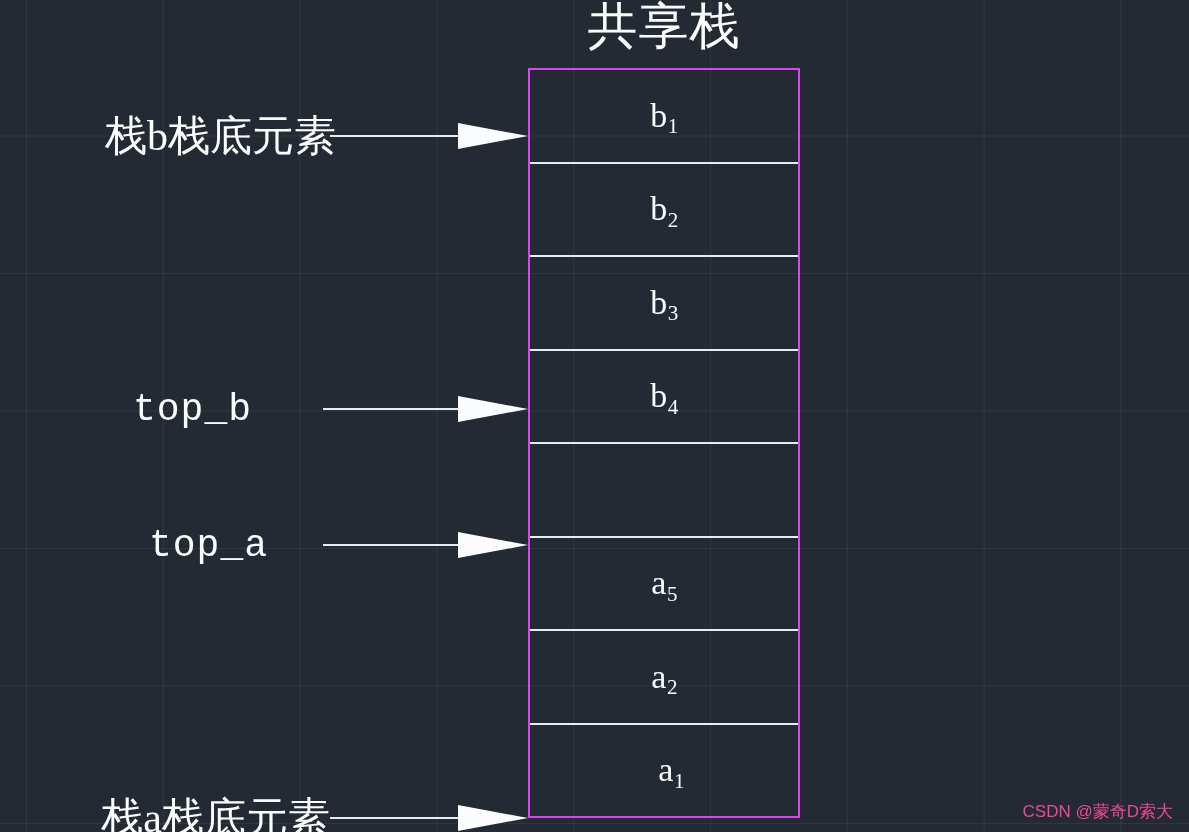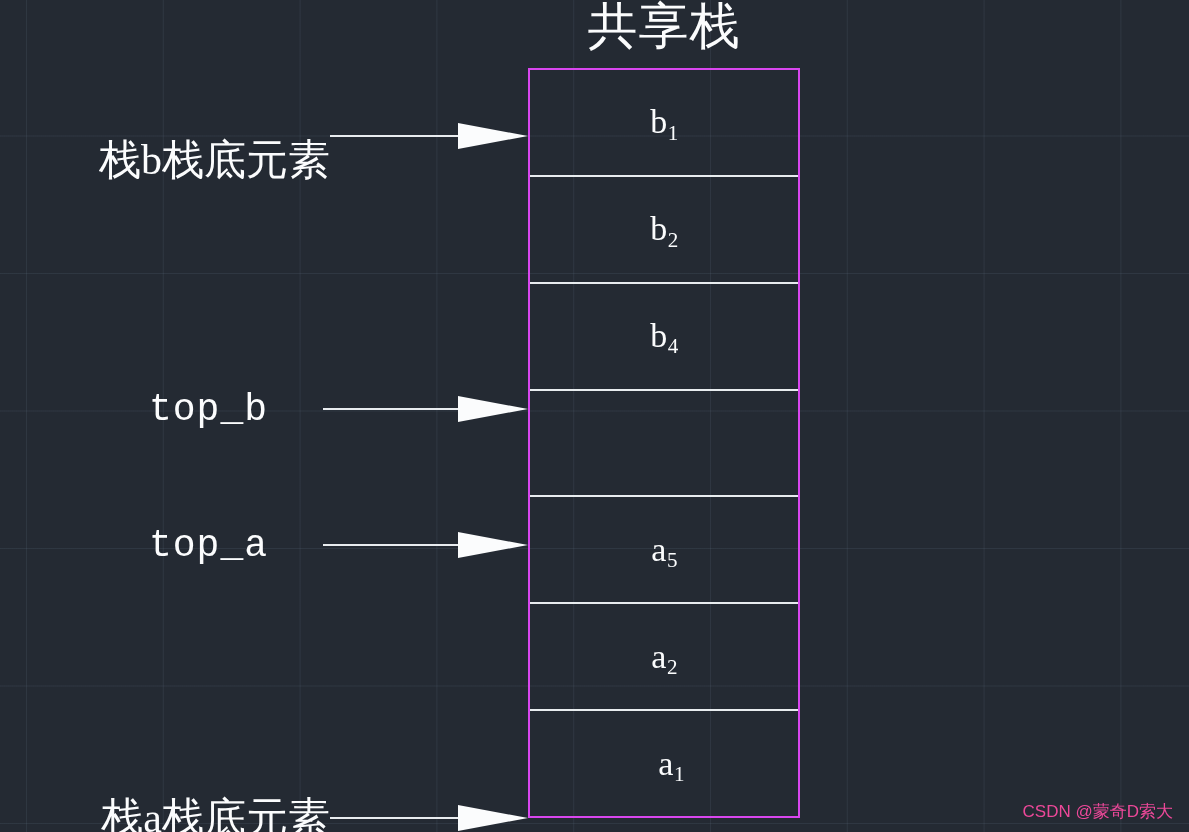--- a/index.html
+++ b/index.html
@@ -125,42 +125,45 @@
   <div id="title">共享栈</div>
 
   <div id="stack">
       <div class="cell">
         <span class="lbl">b<sub>1</sub></span>
       </div>
       <div class="cell">
         <span class="lbl">b<sub>2</sub></span>
       </div>
       <div class="cell">
+        <span class="lbl">b<sub>3</sub></span>
+      </div>
+      <div class="cell">
         <span class="lbl">b<sub>4</sub></span>
       </div>
       <div class="cell"></div>
       <div class="cell">
         <span class="lbl">a<sub>5</sub></span>
       </div>
       <div class="cell">
         <span class="lbl">a<sub>2</sub></span>
       </div>
       <div class="cell">
         <span class="lbl">a<sub>1</sub></span>
       </div>
     </div>
 
   <div id="annotations">
       <div class="anno cjk" style="left: 0px; top: 136.182px; width: 528px;">
-        <div class="txt" style="right: 198px; margin-top: 24px;">栈b栈底元素</div>
+        <div class="txt" style="right: 192px;">栈b栈底元素</div>
         <div class="line" style="left: 330px; width: 134px;"></div>
         <div class="head" style="left: 458px;"></div>
       </div>
       <div class="anno mono" style="left: 0px; top: 408.909px; width: 528px;">
-        <div class="txt" style="right: 260px;">top_b</div>
+        <div class="txt" style="right: 276px;">top_b</div>
         <div class="line" style="left: 323px; width: 141px;"></div>
         <div class="head" style="left: 458px;"></div>
       </div>
       <div class="anno mono" style="left: 0px; top: 545.273px; width: 528px;">
         <div class="txt" style="right: 260px;">top_a</div>
         <div class="line" style="left: 323px; width: 141px;"></div>
         <div class="head" style="left: 458px;"></div>
       </div>
       <div class="anno cjk" style="left: 0px; top: 818px; width: 528px;">
         <div class="txt" style="right: 198px;">栈a栈底元素</div>

